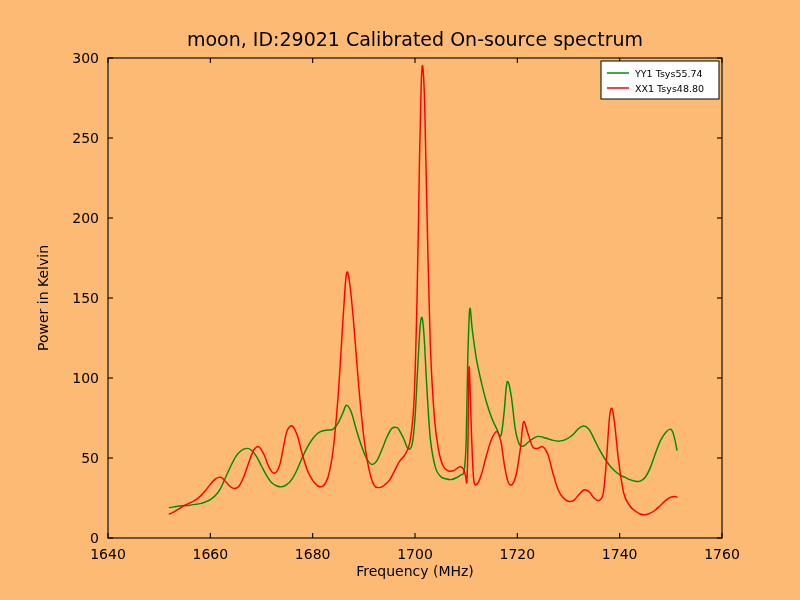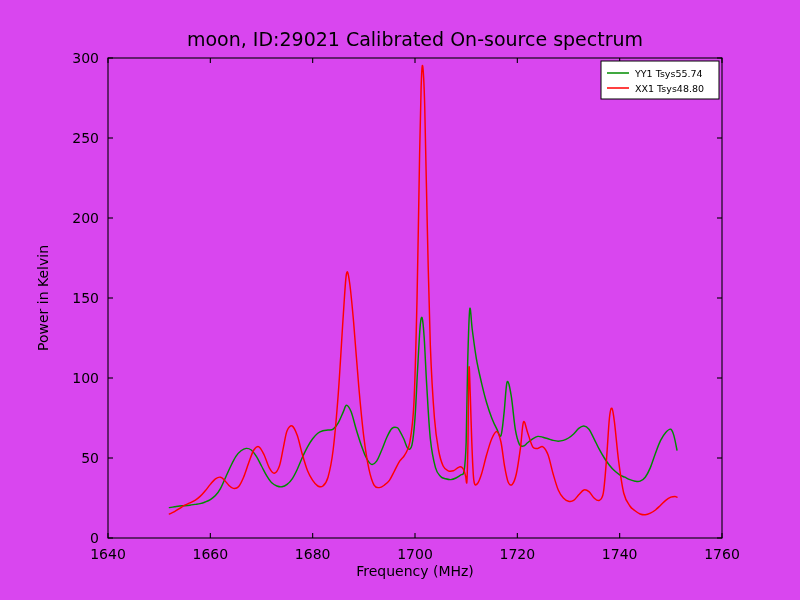--- a/index.html
+++ b/index.html
@@ -10,21 +10,21 @@
   body {
     width: 800px;
     height: 600px;
     font-family: "DejaVu Sans", sans-serif;
     overflow: hidden;
   }
   #figure {
     position: relative;
     width: 800px;
     height: 600px;
-    background: #d946ef;
+    background: #fdba74;
   }
   #plot-svg {
     position: absolute;
     left: 0;
     top: 0;
     width: 800px;
     height: 600px;
     display: block;
   }
   .chart-title {

